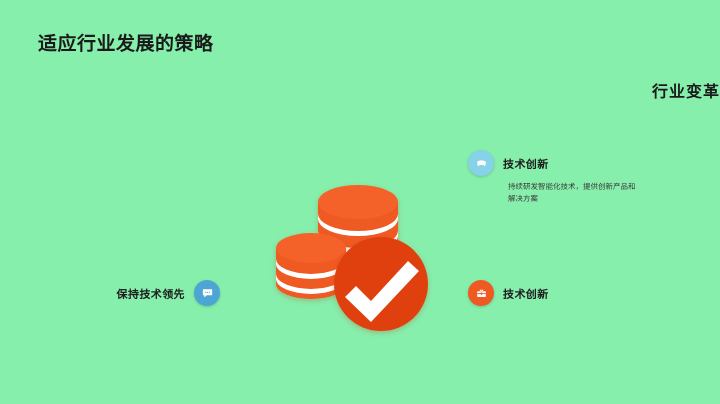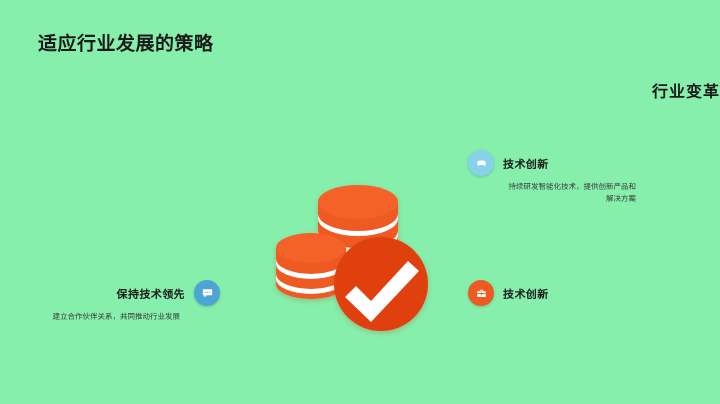--- a/index.html
+++ b/index.html
@@ -81,21 +81,21 @@
     margin-right: 40px;
   }
   
   .feature.right .feature-head {
     justify-content: flex-start;
   }
   .feature.right .feature-title {
     margin-left: 9px;
   }
   .feature.right .feature-desc {
-    text-align: right;
+    text-align: left;
     margin-left: 40px;
   }
 
   
   .badge {
     width: 26px;
     height: 26px;
     border-radius: 50%;
     flex: 0 0 26px;
     display: flex;
@@ -169,21 +169,20 @@
       <span class="feature-title">保持技术领先</span>
       <span class="badge" style="background:#4da5d4">
         <svg width="13" height="13" viewBox="0 0 24 24" aria-hidden="true">
           <path d="M3.4 4.2h17.2v11.1H10.6l-4.4 3.9v-3.9H3.4z" fill="#ffffff"></path>
           <circle cx="8.6" cy="9.7" r="1.15" fill="#4da5d4"></circle>
           <circle cx="12" cy="9.7" r="1.15" fill="#4da5d4"></circle>
           <circle cx="15.4" cy="9.7" r="1.15" fill="#4da5d4"></circle>
         </svg>
       </span>
     </div>
-    <div class="feature-desc">建立合作伙伴关系，共同推动行业发展</div>
   </div>
 
   <div class="feature right" id="feature-tech">
     <div class="feature-head">
       <span class="badge" style="background:#86d2e8">
         <svg width="13" height="13" viewBox="0 0 24 24" aria-hidden="true">
           <path d="M4.2 9.4a1.9 1.9 0 0 1 3.8 0v1.3h8v-1.3a1.9 1.9 0 0 1 3.8 0v5.2H4.2z" fill="#ffffff"></path>
           <rect x="7.4" y="6.3" width="9.2" height="5.1" rx="1.3" fill="#ffffff"></rect>
           <rect x="5.6" y="14.6" width="1.9" height="2.5" fill="#ffffff"></rect>
           <rect x="16.5" y="14.6" width="1.9" height="2.5" fill="#ffffff"></rect>

